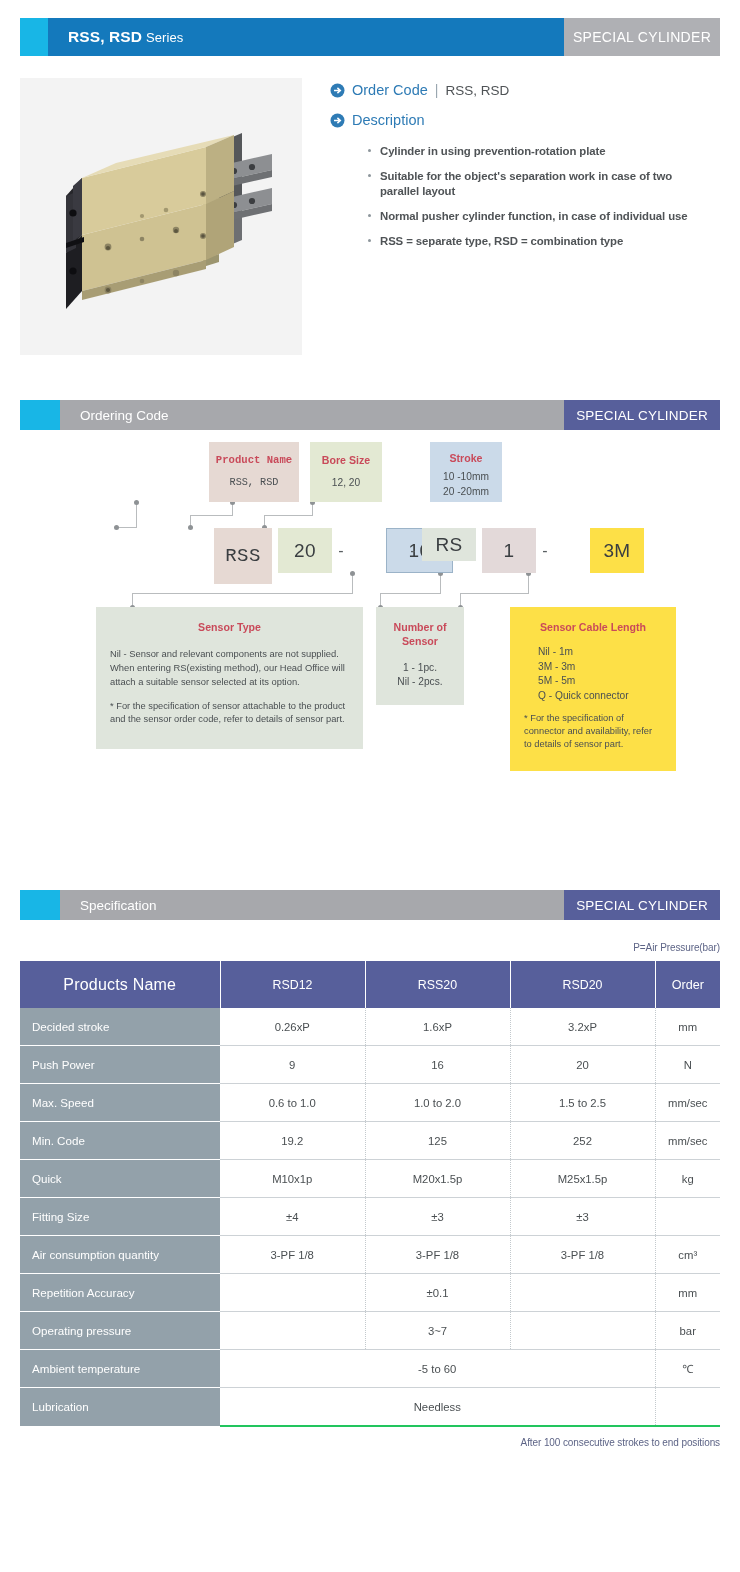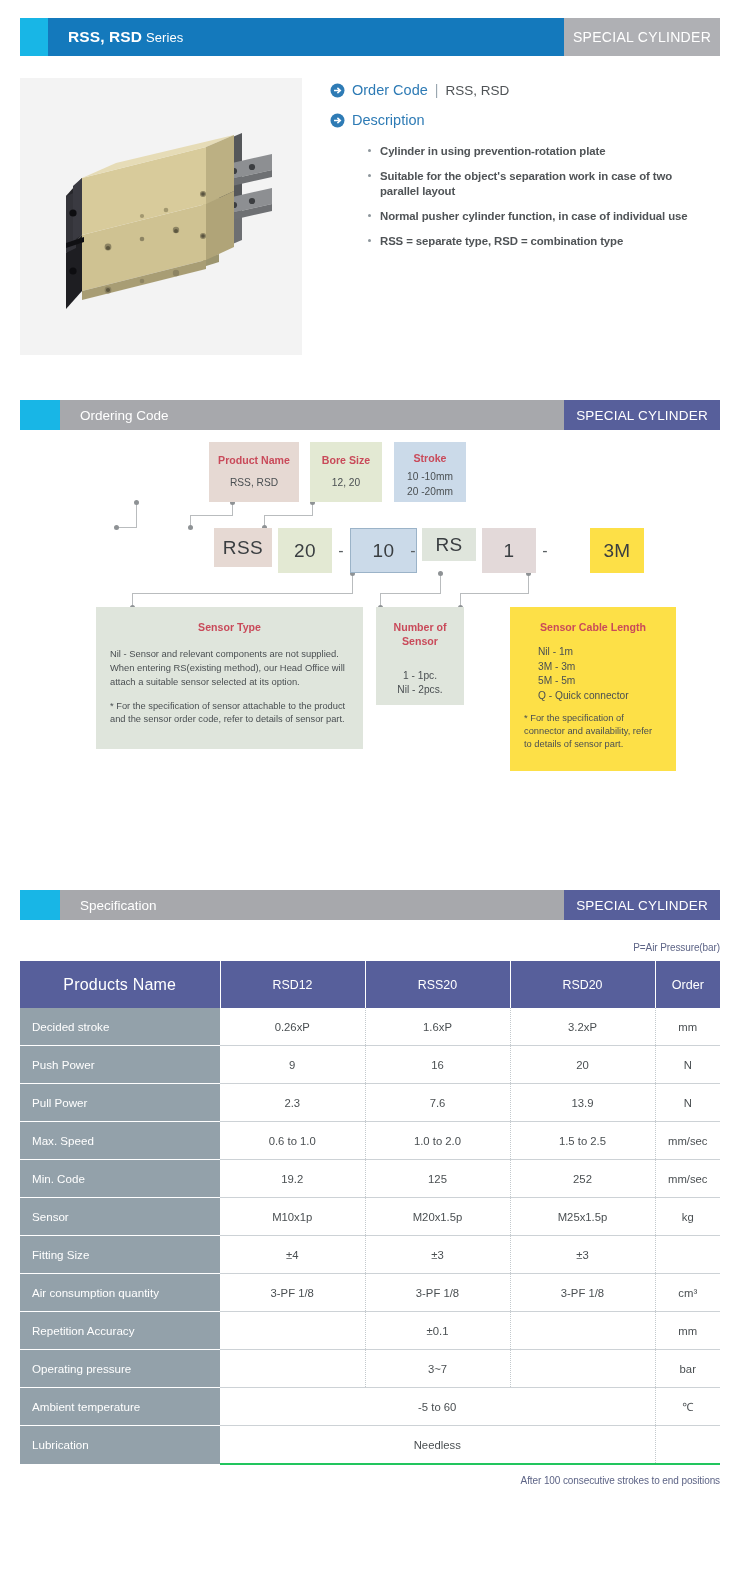--- a/index.html
+++ b/index.html
@@ -193,23 +193,23 @@
     font-size: 9.3px;
     line-height: 1.42;
     text-align: left;
   }
   .obox .obody {
     color: #4a4f52;
     font-size: 9.4px;
     line-height: 1.5;
     text-align: left;
   }
-  .bg-pink { background: #E6D9D3; }
+  .bg-pink { background: #E6D9D3; font-family: Liberation Mono, monospace; }
   .bg-green { background: #E3E9D3; }
-  .bg-blue { background: #CBDAE9; }
+  .bg-blue { background: #CBDAE9; margin-left: 36px; }
   .bg-sage { background: #DFE5DC; }
   .bg-rose { background: #fde047; margin-left: 36px; }
   .bg-mauve { background: #E3D9D9; }
 
   .code-cell {
     position: absolute;
     box-sizing: border-box;
     display: flex;
     align-items: center;
     justify-content: center;
@@ -465,39 +465,39 @@
       <div class="otitle">Bore Size</div>
       <div class="oline" style="margin-top:8px;">12, 20</div>
     </div>
 
     <div class="obox bg-blue" style="left:374px; top:12px; width:72px; height:60px; padding-top:10px;">
       <div class="otitle">Stroke</div>
       <div class="oline" style="margin-top:4px;">10 -10mm</div>
       <div class="oline">20 -20mm</div>
     </div>
 
-    <div class="code-cell bg-pink" style="left:194px; top:98px; width:58px; height:39px;">RSS</div>
+    <div class="code-cell bg-pink" style="left:194px; top:98px; width:58px; height:56px;">RSS</div>
     <div class="code-cell bg-green" style="left:258px; top:98px; width:54px; height:45px;">20</div>
     <div class="dash" style="left:312px; top:98px; width:18px; height:45px;">-</div>
     <div class="code-cell bg-blue outlined" style="left:330px; top:98px; width:67px; height:45px;">10</div>
     <div class="dash" style="left:384px; top:98px; width:18px; height:45px;">-</div>
     <div class="code-cell bg-sage" style="left:402px; top:98px; width:54px; height:33px;">RS</div>
     <div class="code-cell bg-mauve" style="left:462px; top:98px; width:54px; height:45px;">1</div>
     <div class="dash" style="left:516px; top:98px; width:18px; height:45px;">-</div>
     <div class="code-cell bg-rose" style="left:534px; top:98px; width:54px; height:45px;">3M</div>
 
     <div class="obox bg-sage" style="left:76px; top:177px; width:267px; height:142px; padding:14px 14px 0 14px;">
       <div class="otitle">Sensor Type</div>
       <div class="obody" style="margin-top:12px;">Nil - Sensor and relevant components are not supplied. When entering RS(existing method), our Head Office will attach a suitable sensor selected at its option.</div>
       <div class="onote" style="margin-top:11px;">* For the specification of sensor attachable to the product and the sensor order code, refer to details of sensor part.</div>
     </div>
 
     <div class="obox bg-sage" style="left:356px; top:177px; width:88px; height:98px; padding-top:14px;">
       <div class="otitle">Number of Sensor</div>
-      <div class="oline" style="margin-top:20px;">1 - 1pc.</div>
+      <div class="oline" style="margin-top:12px;">1 - 1pc.</div>
       <div class="oline">Nil - 2pcs.</div>
     </div>
 
     <div class="obox bg-rose" style="left:454px; top:177px; width:166px; height:164px; padding:14px 14px 0 14px;">
       <div class="otitle">Sensor Cable Length</div>
       <div class="oline" style="text-align:left; margin-top:10px; padding-left:14px;">Nil - 1m</div>
       <div class="oline" style="text-align:left; padding-left:14px;">3M - 3m</div>
       <div class="oline" style="text-align:left; padding-left:14px;">5M - 5m</div>
       <div class="oline" style="text-align:left; padding-left:14px;">Q - Quick connector</div>
       <div class="onote" style="margin-top:8px;">* For the specification of connector and availability, refer to details of sensor part.</div>
@@ -538,42 +538,35 @@
           <td class="unit">mm</td>
         </tr>
         <tr>
           <td class="rowlabel">Push Power</td>
           <td>9</td>
           <td>16</td>
           <td>20</td>
           <td class="unit">N</td>
         </tr>
         <tr>
-          <td class="rowlabel">Pull Power</td>
-          <td>2.3</td>
-          <td>7.6</td>
-          <td>13.9</td>
-          <td class="unit">N</td>
-        </tr>
-        <tr>
           <td class="rowlabel">Max. Speed</td>
           <td>0.6 to 1.0</td>
           <td>1.0 to 2.0</td>
           <td>1.5 to 2.5</td>
           <td class="unit">mm/sec</td>
         </tr>
         <tr>
           <td class="rowlabel">Min. Code</td>
           <td>19.2</td>
           <td>125</td>
           <td>252</td>
           <td class="unit">mm/sec</td>
         </tr>
         <tr>
-          <td class="rowlabel">Sensor</td>
+          <td class="rowlabel">Quick</td>
           <td>M10x1p</td>
           <td>M20x1.5p</td>
           <td>M25x1.5p</td>
           <td class="unit">kg</td>
         </tr>
         <tr>
           <td class="rowlabel">Fitting Size</td>
           <td>±4</td>
           <td>±3</td>
           <td>±3</td>

